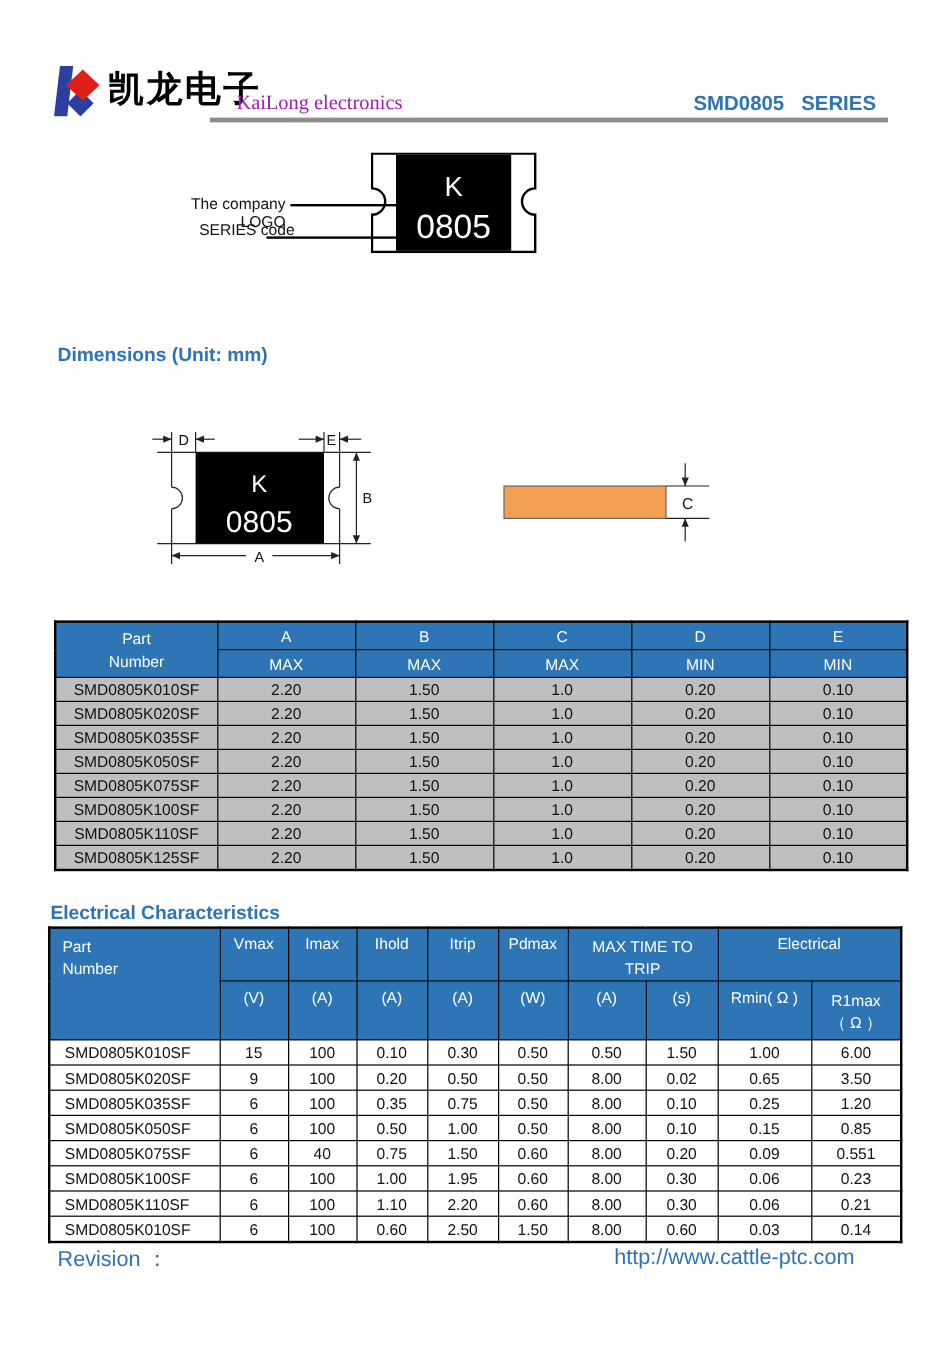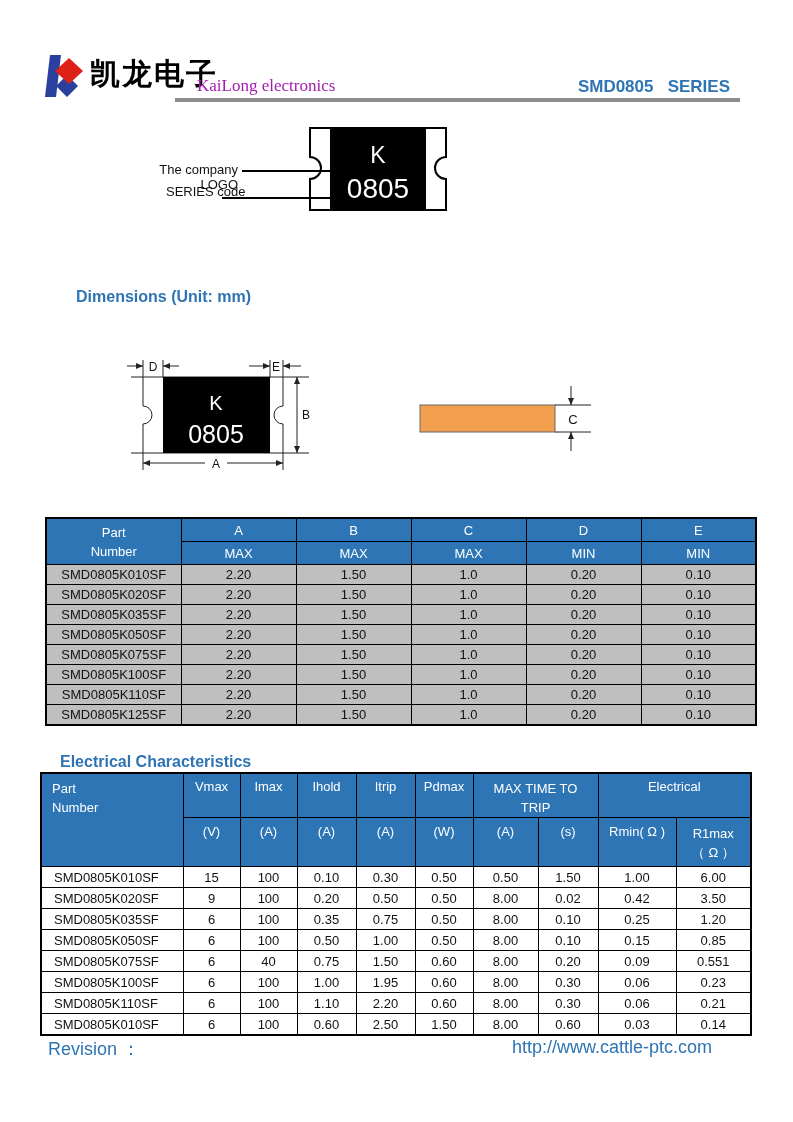--- a/index.html
+++ b/index.html
@@ -10,21 +10,21 @@
   .page{position:relative;width:793px;height:1122px;background:#fff;overflow:hidden;
         font-family:"Liberation Sans","DejaVu Sans",sans-serif;color:#1a1a1a;}
   .abs{position:absolute;}
   .brand-cn{left:90px;top:54px;font-size:30px;font-weight:bold;letter-spacing:2px;color:#000;
             font-family:"DejaVu Sans",sans-serif;}
   .brand-en{left:197px;top:76px;font-size:17px;color:#a21caf;font-family:"Liberation Serif","DejaVu Serif",serif;}
   .series-title{right:63px;top:77px;font-size:17px;font-weight:bold;color:var(--accent);white-space:pre;}
   .rule{left:175px;top:98px;width:565px;height:4px;background:var(--rulegray);}
   .callout{font-size:13px;color:#111;}
   .leader{height:2px;background:#000;}
-  .heading{font-size:16px;font-weight:bold;color:var(--accent);margin-left:28px;}
+  .heading{font-size:16px;font-weight:bold;color:var(--accent);}
   table{border-collapse:collapse;table-layout:fixed;font-size:13px;}
   .t1{left:45px;top:517px;width:710px;border:2px solid #000;}
   .t2{left:40px;top:772px;width:710px;border:2px solid #000;}
   .t1 th,.t2 th{background:var(--thblue);color:#fff;font-weight:normal;border:1px solid #000;
                 text-align:center;padding:0;}
   .t1 th{height:22px;}
   .t1 td{border:1px solid #000;background:var(--rowgray);text-align:center;height:19px;color:#111;padding:0;}
   .t2 td{border:1px solid #000;background:#fff;text-align:center;height:20px;color:#111;padding:0;}
   .t2 .hrow1 th{height:38px;vertical-align:top;padding-top:5px;}
   .t2 .hrow2 th{height:42px;vertical-align:top;padding-top:6px;}
@@ -206,21 +206,21 @@
           <td>SMD0805K125SF</td>
           <td>2.20</td>
           <td>1.50</td>
           <td>1.0</td>
           <td>0.20</td>
           <td>0.10</td>
         </tr>
       </tbody>
   </table>
 
-  <div class="abs heading" style="left:32px;top:753px">Electrical Characteristics</div>
+  <div class="abs heading" style="left:42px;top:753px">Electrical Characteristics</div>
 
   <table class="abs t2">
     <colgroup>
         <col style="width:142px">
         <col style="width:57px">
         <col style="width:57px">
         <col style="width:59px">
       <col style="width:59px">
         <col style="width:58px">
         <col style="width:65px">
@@ -275,21 +275,21 @@
         </tr>
         <tr>
           <td class="partcell">SMD0805K020SF</td>
           <td>9</td>
           <td>100</td>
           <td>0.20</td>
           <td>0.50</td>
           <td>0.50</td>
           <td>8.00</td>
           <td>0.02</td>
-          <td>0.42</td>
+          <td>0.65</td>
           <td>3.50</td>
         </tr>
         <tr>
           <td class="partcell">SMD0805K035SF</td>
           <td>6</td>
           <td>100</td>
           <td>0.35</td>
           <td>0.75</td>
           <td>0.50</td>
           <td>8.00</td>

